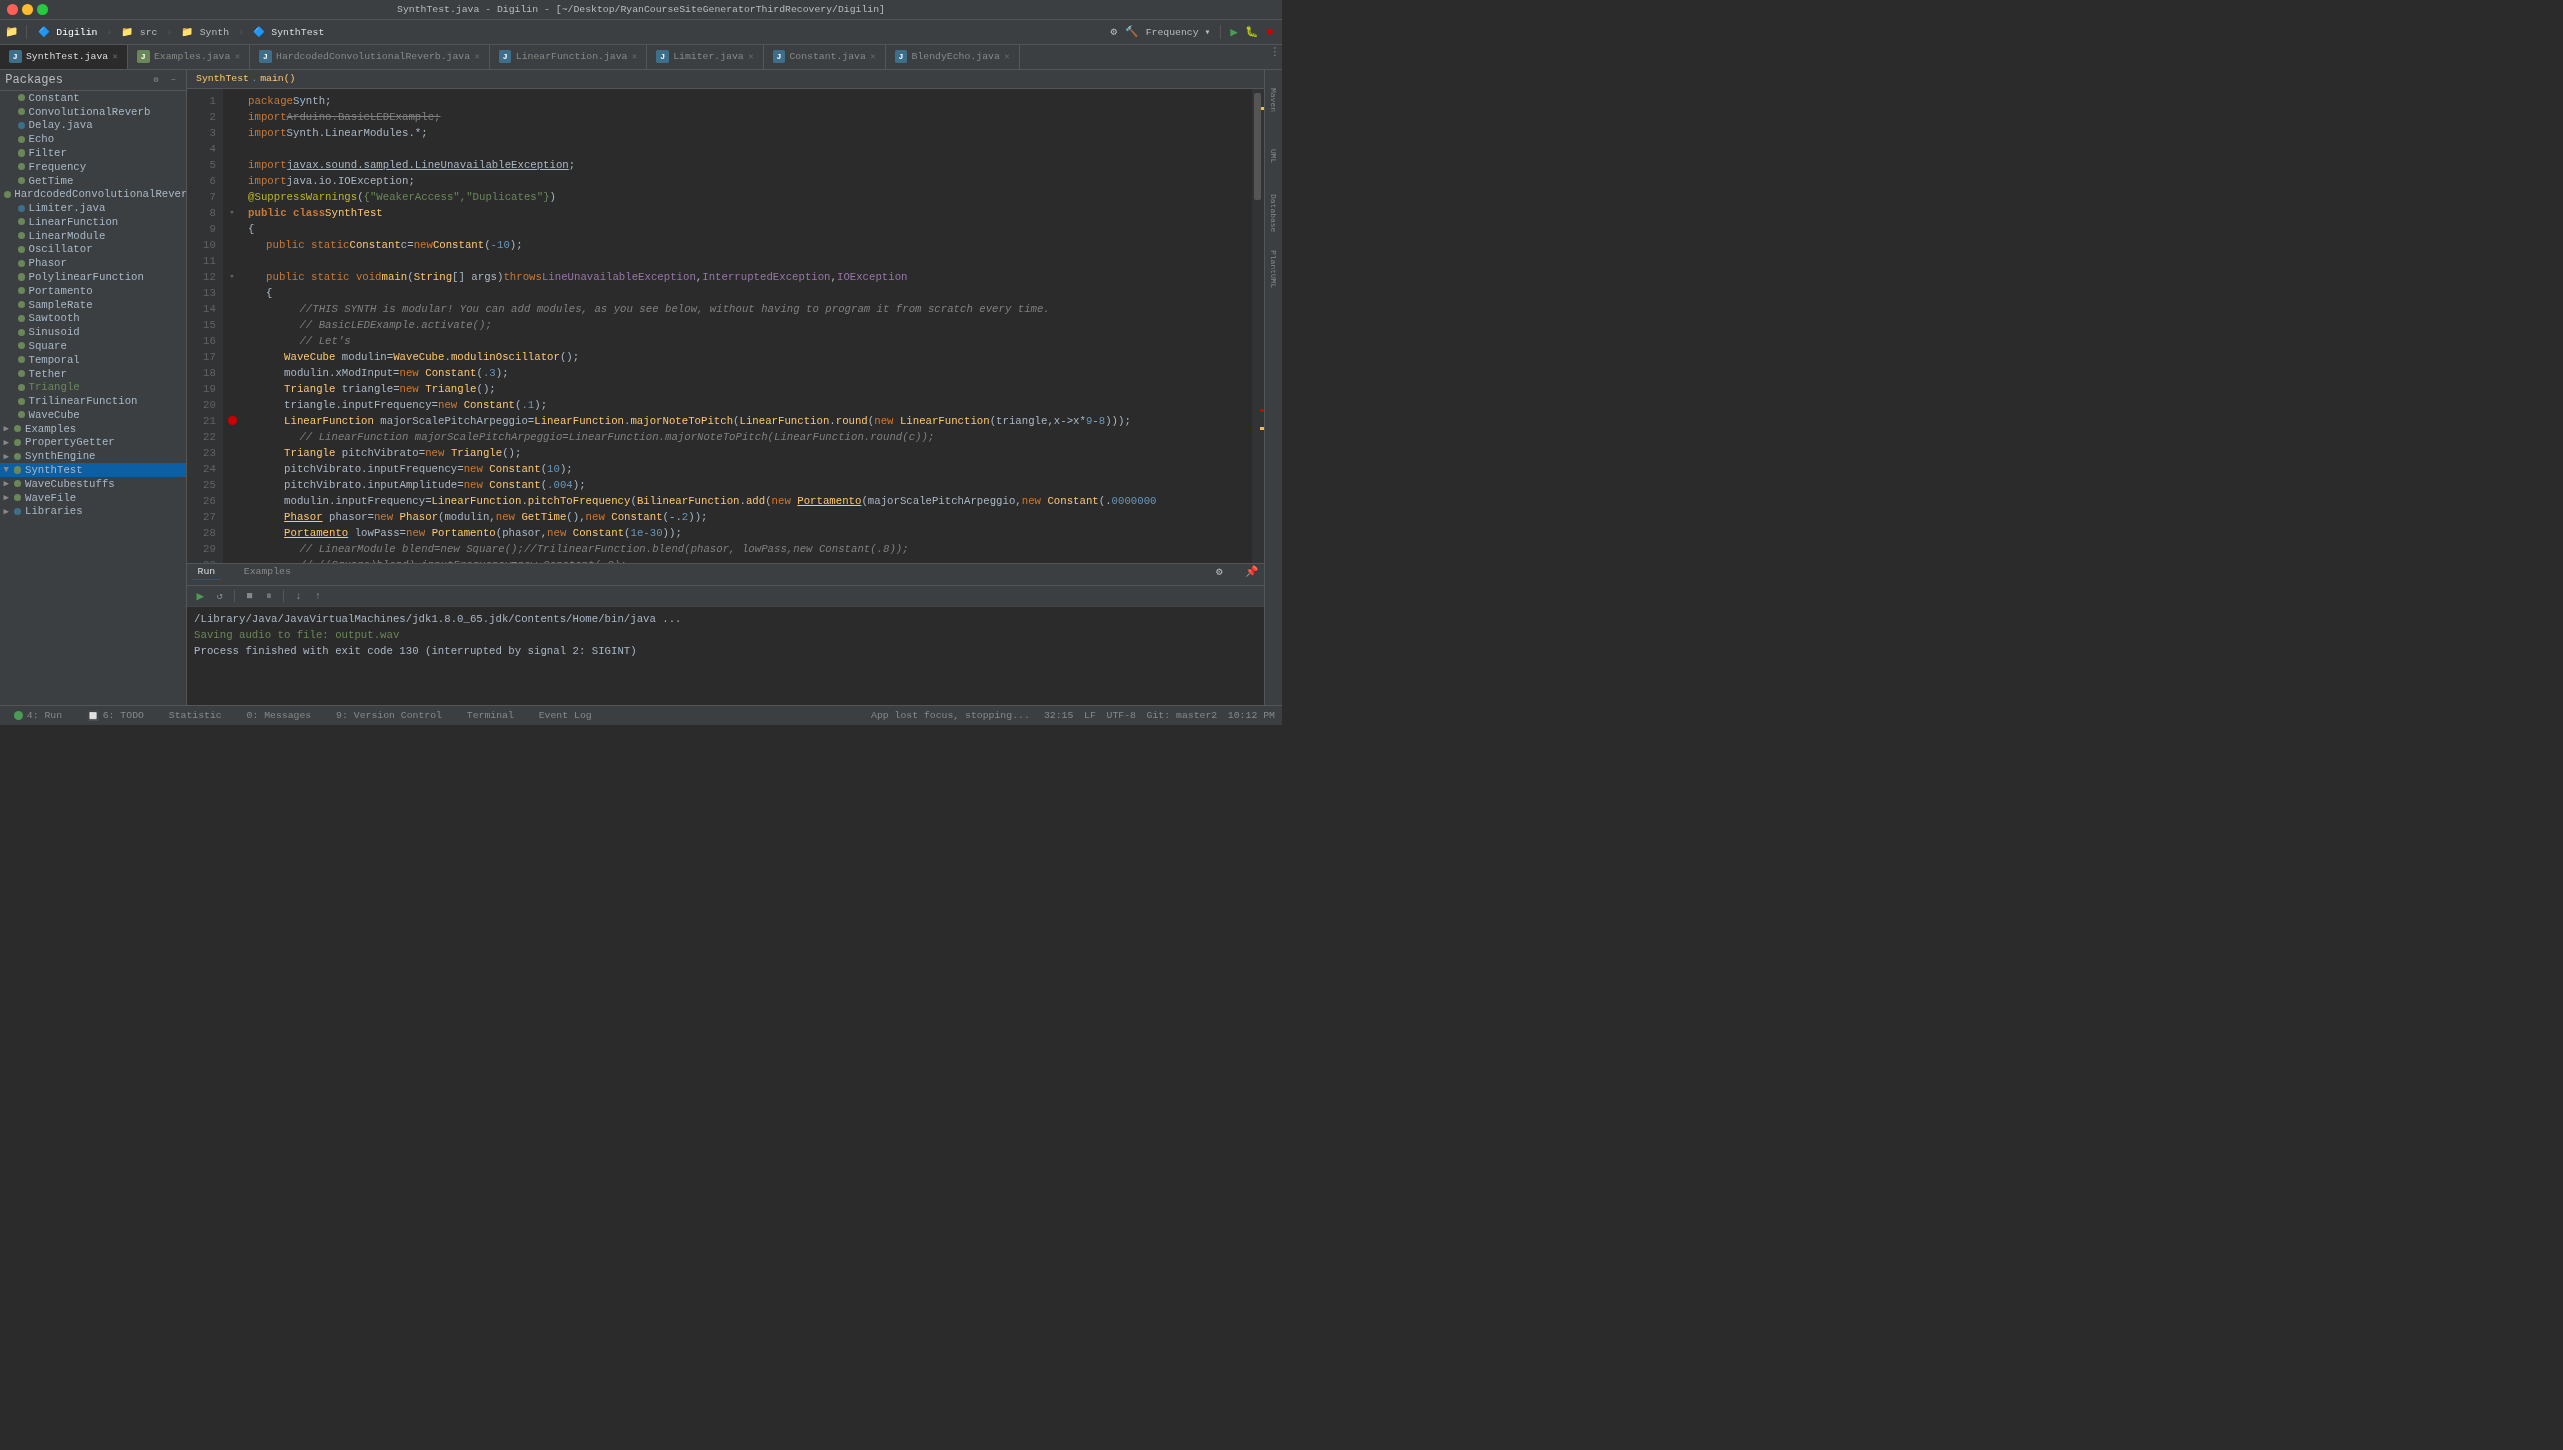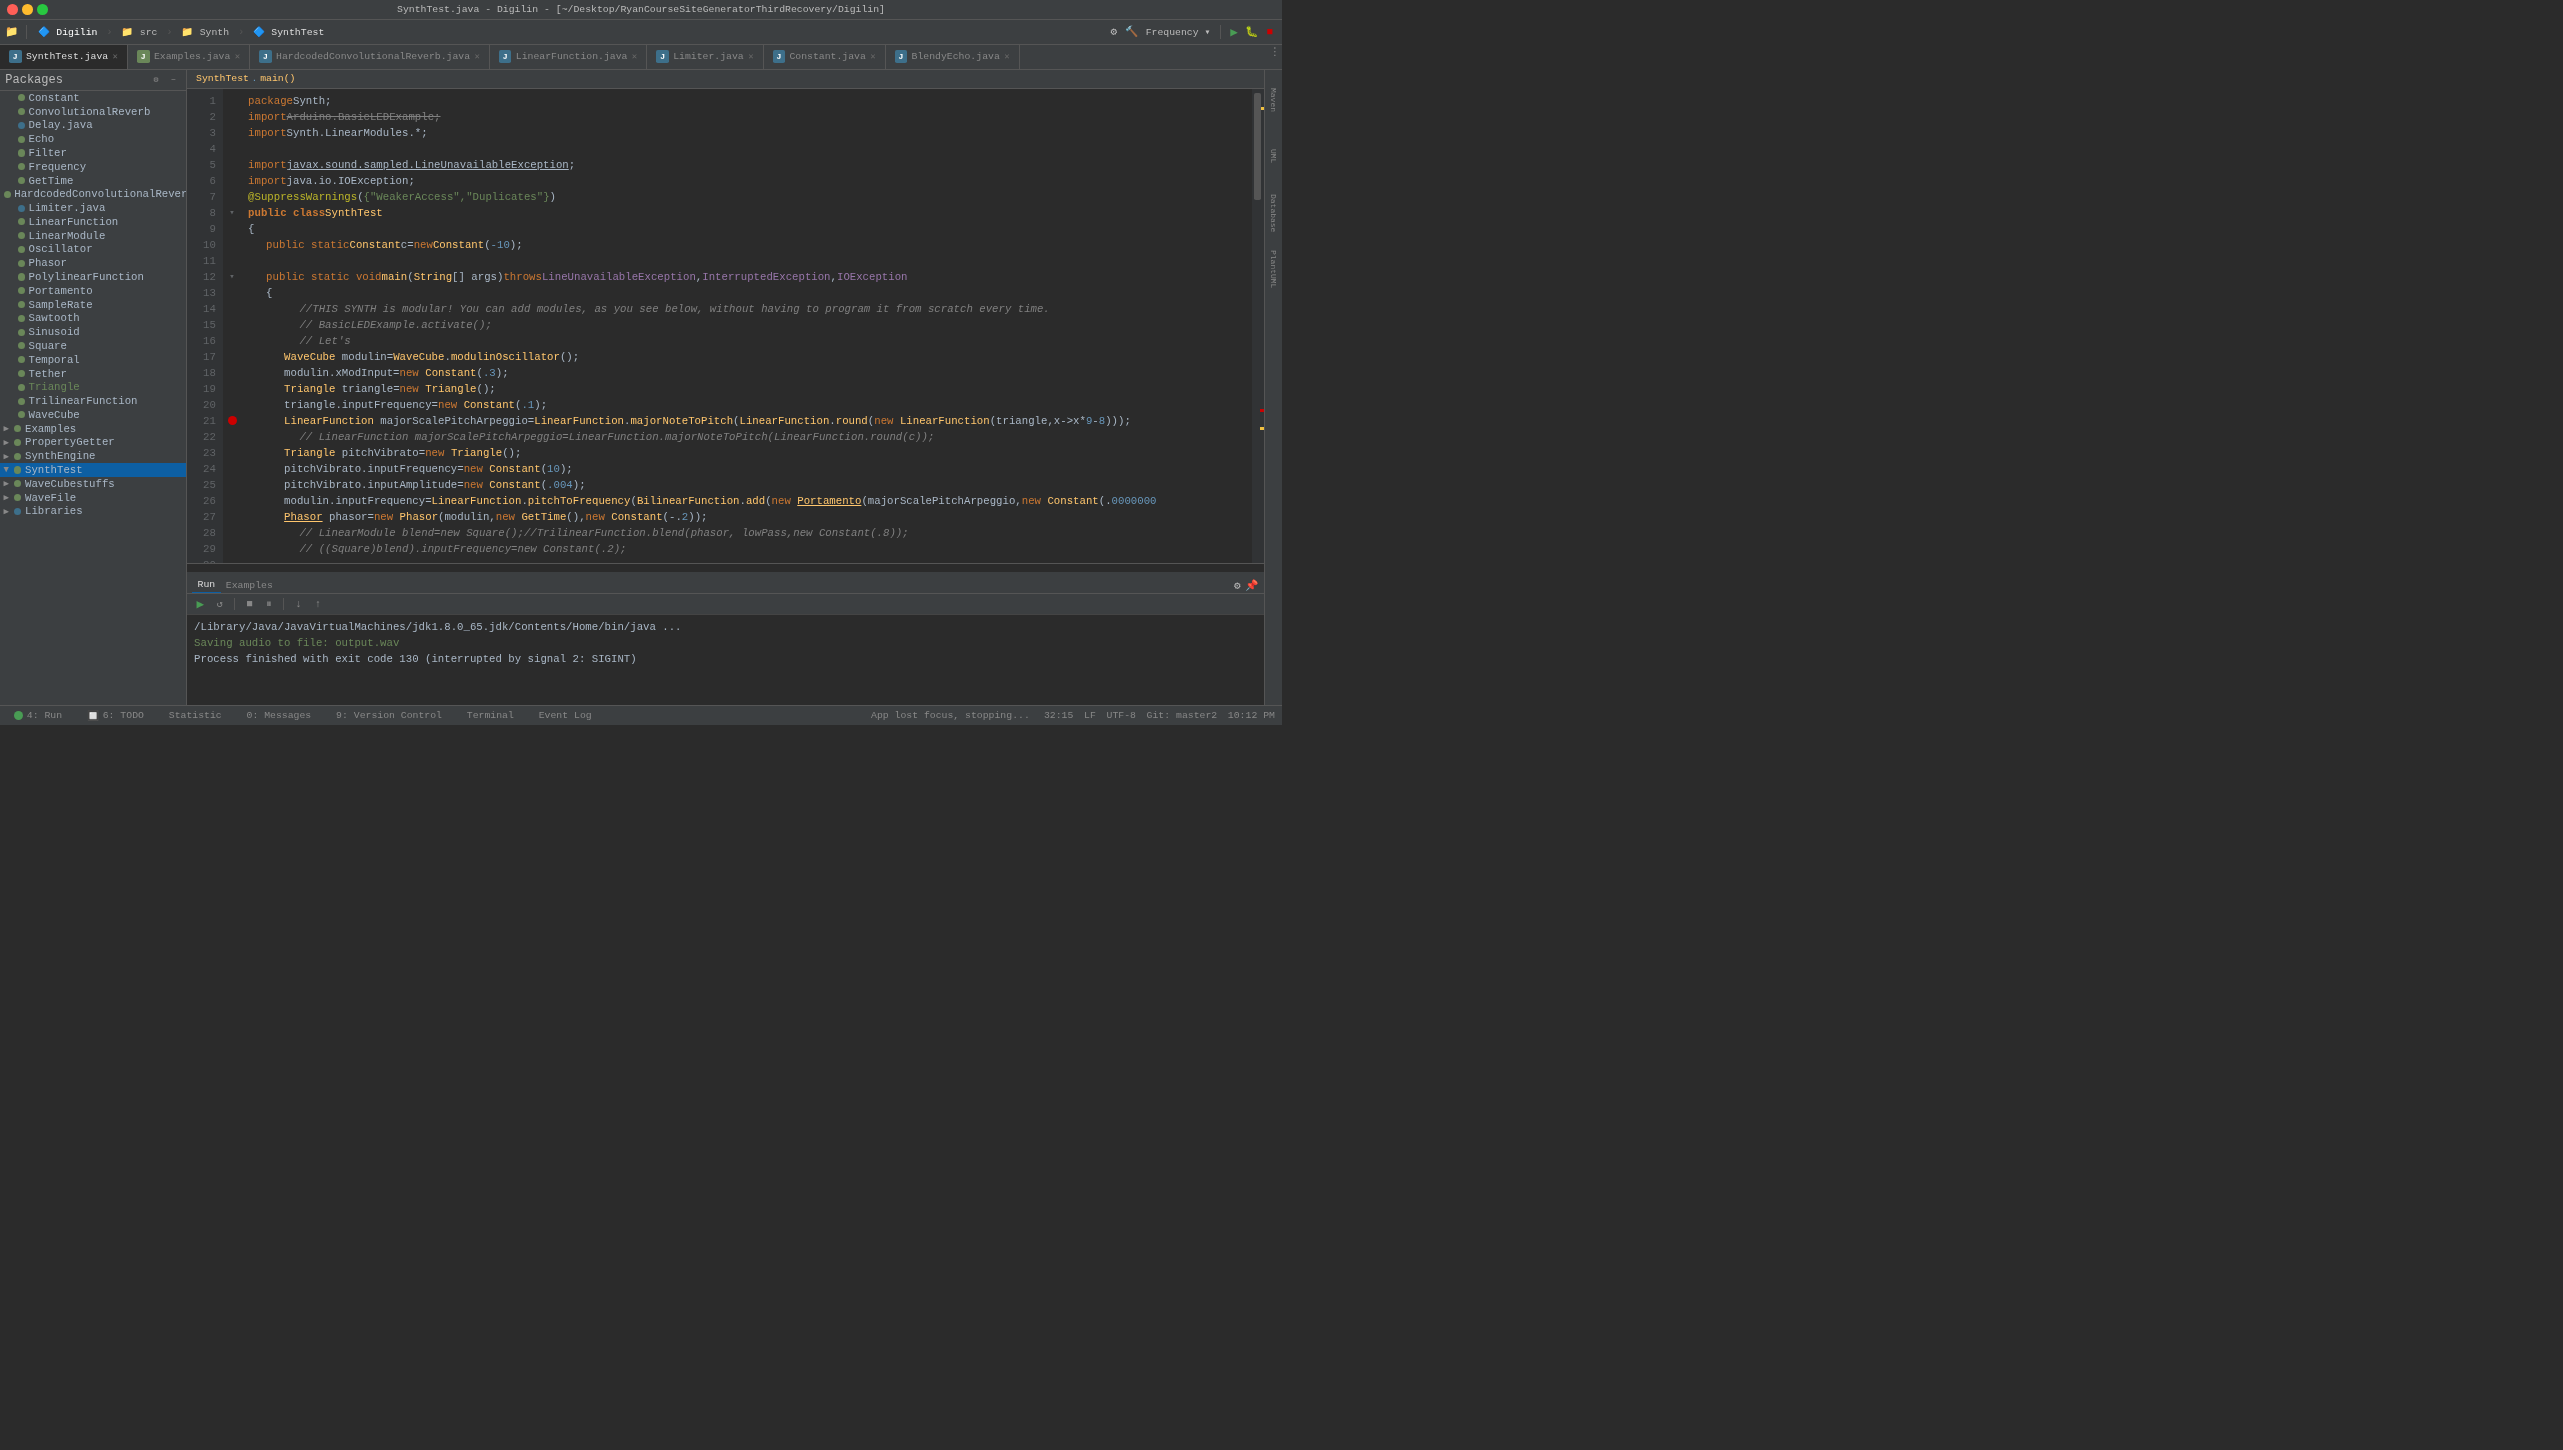--- a/index.html
+++ b/index.html
@@ -272,24 +272,23 @@
       border-top: 0.9px solid #555;
       display: flex;
       flex-direction: column;
       flex-shrink: 0;
     }
     #bottom-tabs {
       height: 21.4px;
       background: #3c3f41;
       border-bottom: 0.9px solid #555;
       display: flex;
-      align-items: flex-end;
+      align-items: flex-start;
       padding: 0 5.3px;
-      gap: 0;
-      margin-top: 8px;
+      gap: 18px;
     }
     .bottom-tab {
       font-size: 9.8px;
       color: #888;
       cursor: pointer;
       padding: 1.8px 5.3px;
     }
     .bottom-tab.active { color: #ddd; border-bottom: 1.8px solid #0d5fa3; }
 
     #bottom-toolbar {
@@ -825,20 +824,23 @@
         <div class="code-line">
           <span style="margin-left:36px">pitchVibrato.inputAmplitude=<span class="kw">new</span> <span class="cls">Constant</span>(<span class="num">.004</span>);</span>
         </div>
         <div class="code-line">
           <span style="margin-left:36px">modulin.inputFrequency=<span class="cls">LinearFunction</span>.<span class="fn">pitchToFrequency</span>(<span class="cls">BilinearFunction</span>.<span class="fn">add</span>(<span class="kw">new</span> <span class="cls" style="text-decoration:underline">Portamento</span>(majorScalePitchArpeggio,<span class="kw">new</span> <span class="cls">Constant</span>(.<span class="num">0000000</span></span>
         </div>
         <div class="code-line">
           <span style="margin-left:36px"><span class="cls" style="text-decoration:underline">Phasor</span> phasor=<span class="kw">new</span> <span class="cls">Phasor</span>(modulin,<span class="kw">new</span> <span class="cls">GetTime</span>(),<span class="kw">new</span> <span class="cls">Constant</span>(-.<span class="num">2</span>));</span>
         </div>
         <div class="code-line">
+          <span style="margin-left:36px"><span class="cls" style="text-decoration:underline">Portamento</span> lowPass=<span class="kw">new</span> <span class="cls">Portamento</span>(phasor,<span class="kw">new</span> <span class="cls">Constant</span>(<span class="num">1e-30</span>));</span>
+        </div>
+        <div class="code-line">
           <span class="cmt">&nbsp;&nbsp;&nbsp;&nbsp;&nbsp;&nbsp;&nbsp;&nbsp;// LinearModule blend=new Square();//TrilinearFunction.blend(phasor, lowPass,new Constant(.8));</span>
         </div>
         <div class="code-line">
           <span class="cmt">&nbsp;&nbsp;&nbsp;&nbsp;&nbsp;&nbsp;&nbsp;&nbsp;// ((Square)blend).inputFrequency=new Constant(.2);</span>
         </div>
 
       </div>
 
       <div id="scroll-indicator">
         <div class="scroll-mark-yellow" style="top:18px"></div>

